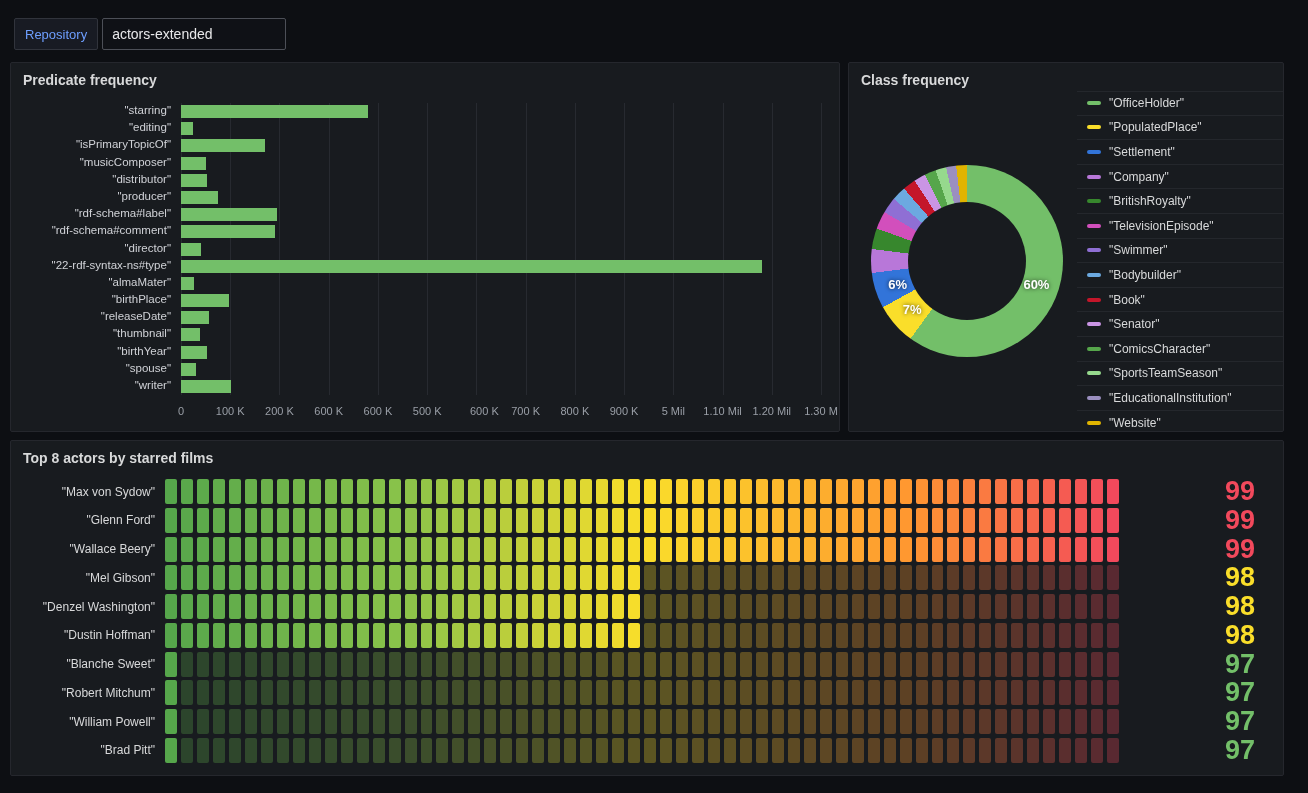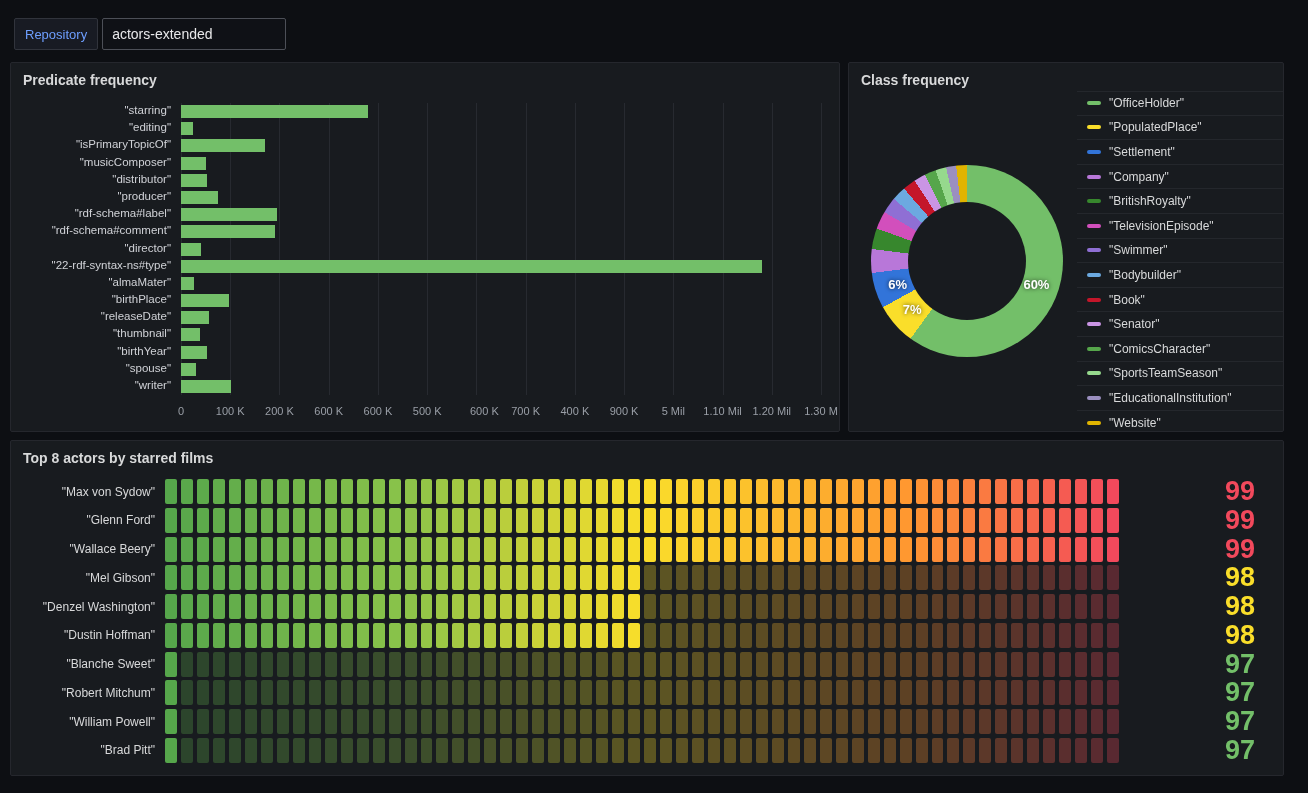--- a/index.html
+++ b/index.html
@@ -166,21 +166,21 @@
         </div>
       <div class="pred-axis" id="pred-axis">
           <div class="tick-label" style="left: 0%;">0</div>
           <div class="tick-label" style="left: 7.69231%;">100 K</div>
           <div class="tick-label" style="left: 15.3846%;">200 K</div>
           <div class="tick-label" style="left: 23.0769%;">600 K</div>
           <div class="tick-label" style="left: 30.7692%;">600 K</div>
           <div class="tick-label" style="left: 38.4615%;">500 K</div>
           <div class="tick-label" style="left: 46.1538%; margin-left: 8px;">600 K</div>
           <div class="tick-label" style="left: 53.8462%;">700 K</div>
-          <div class="tick-label" style="left: 61.5385%;">400 K</div>
+          <div class="tick-label" style="left: 61.5385%;">800 K</div>
           <div class="tick-label" style="left: 69.2308%;">900 K</div>
           <div class="tick-label" style="left: 76.9231%;">5 Mil</div>
           <div class="tick-label" style="left: 84.6154%;">1.10 Mil</div>
           <div class="tick-label" style="left: 92.3077%;">1.20 Mil</div>
           <div class="tick-label" style="left: 100%;">1.30 M</div>
         </div>
     </div>
   </div>
 </div>
 

